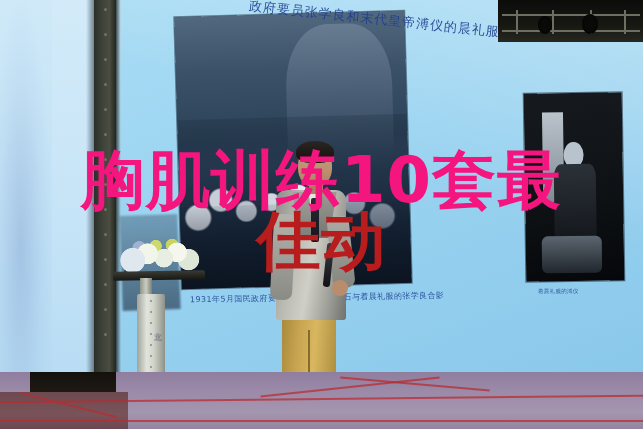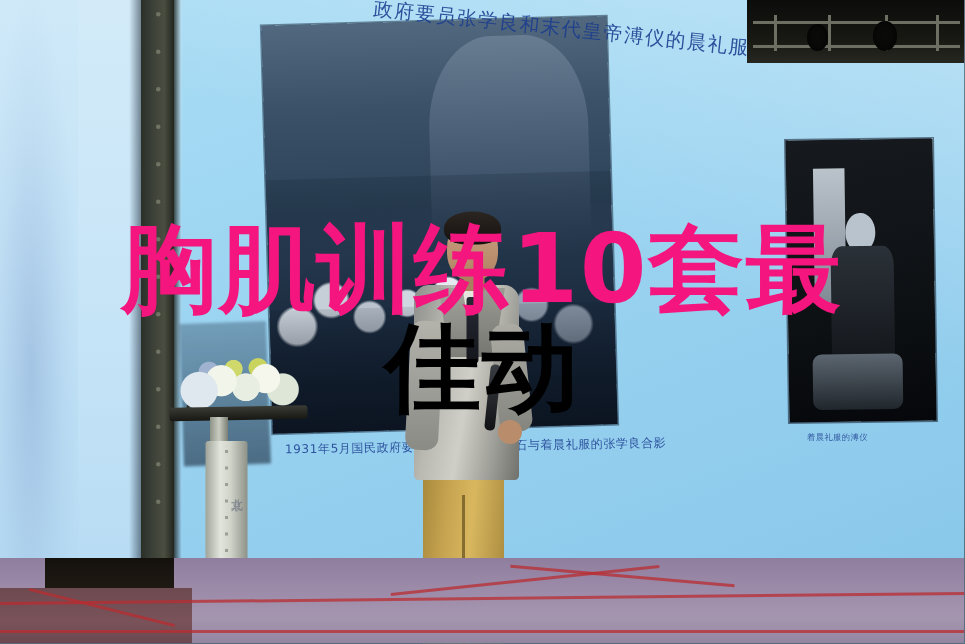--- a/index.html
+++ b/index.html
@@ -273,16 +273,16 @@
   <div class="floor-dark"></div>
   <div class="floor-left"></div>
   <div class="floor-line" style="left:0;top:398px;width:643px;transform:rotate(-0.6deg);"></div>
   <div class="floor-line" style="left:260px;top:386px;width:180px;transform:rotate(-6deg);"></div>
   <div class="floor-line" style="left:340px;top:383px;width:150px;transform:rotate(5deg);"></div>
   <div class="floor-line" style="left:0;top:420px;width:643px;"></div>
   <div class="floor-line" style="left:18px;top:404px;width:100px;transform:rotate(14deg);"></div>
 
   <div class="title">
     <div class="ln ln1" style="color: rgb(244, 21, 127);">胸肌训练10套最</div>
-    <div class="ln ln2" style="color: #000000;">佳动</div>
+    <div class="ln ln2" style="color: #b91c1c; font-family: Liberation Mono, monospace;">佳动</div>
   </div>
 
 </div>
 
 </body></html>

